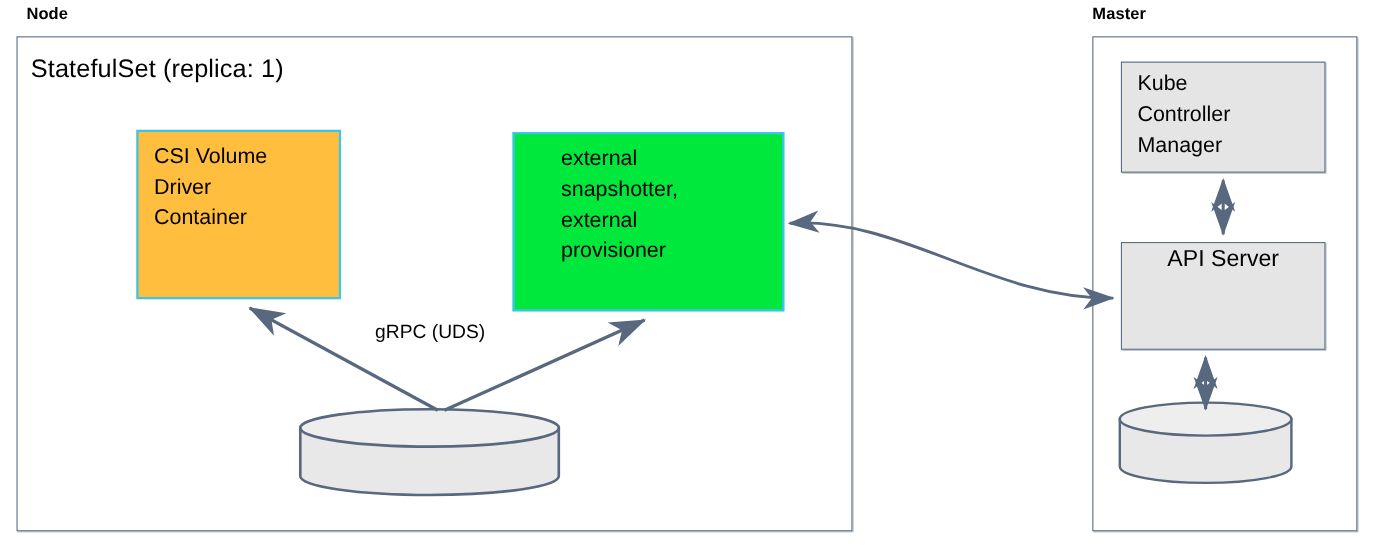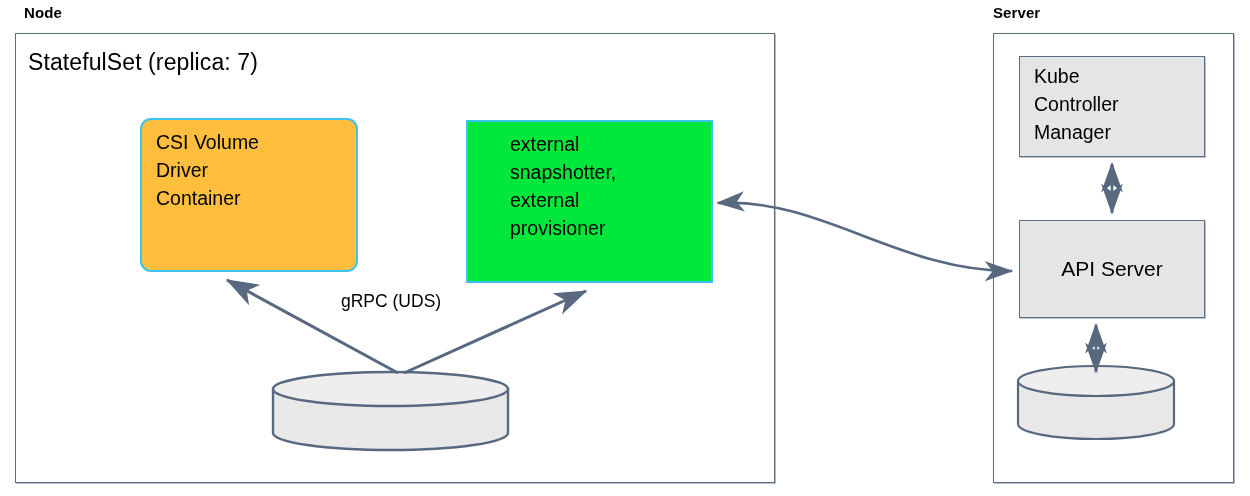--- a/index.html
+++ b/index.html
@@ -72,21 +72,21 @@
     background: #e5e5e5;
     border: 1.5px solid #5b6d85;
     box-shadow: 1px 1px 0 rgba(120,135,155,0.5);
   }
   .box-gray .txt { padding: 6px 0 0 14px; font-size: 19.5px; }
   .api-txt {
     font-size: 21px !important;
     padding: 0 !important;
   }
   .box-center {
-    align-items: center;
+    align-items: flex-start;
     justify-content: center;
   }
   .cyl-label {
     position: absolute;
     font-size: 17px;
     color: #000000;
     white-space: nowrap;
   }
   .edge-label {
     position: absolute;
@@ -96,29 +96,29 @@
     margin-left: 19px;
   }
 </style>
 </head>
 <body>
 
 <div id="canvas">
 
   <div class="grp-label" style="left:24px; top:4px;">Node</div>
 
-  <div class="grp-label" style="left:993px; top:4px;">Server</div>
+  <div class="grp-label" style="left:993px; top:4px;">Master</div>
 
   <div class="grp-box" style="left:15px; top:33px; width:760px; height:450px;"></div>
 
-  <div class="ss-title" style="left:28px; top:49px;">StatefulSet (replica: 7)</div>
+  <div class="ss-title" style="left:28px; top:49px;">StatefulSet (replica: 1)</div>
 
   <div class="grp-box" style="left:993px; top:33px; width:241px; height:450px;"></div>
 
-  <div class="node-box box-orange" style="left:140px; top:118px; width:218px; height:154px;border-radius:11px;">
+  <div class="node-box box-orange" style="left:124px; top:118px; width:186px; height:154px;">
     <div class="txt">CSI Volume
 Driver
 Container</div>
   </div>
 
   <div class="node-box box-green" style="left:466px; top:120px; width:247px; height:163px;">
     <div class="txt">external
 snapshotter,
 external
 provisioner</div>

